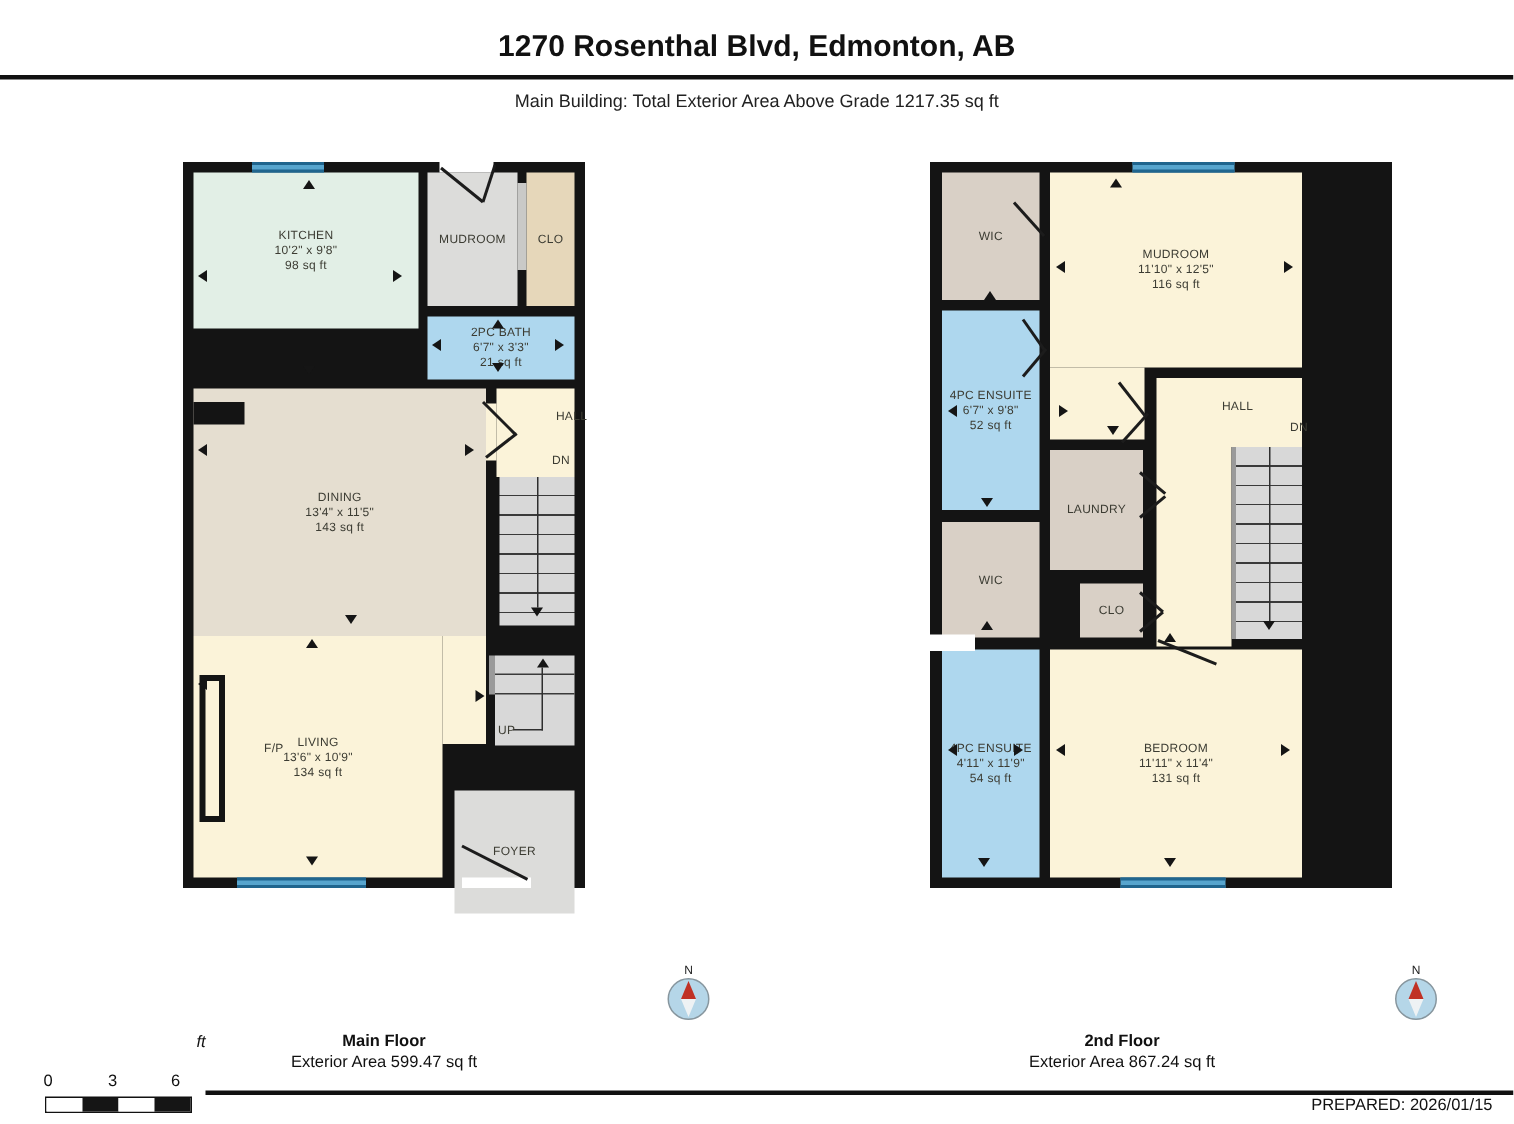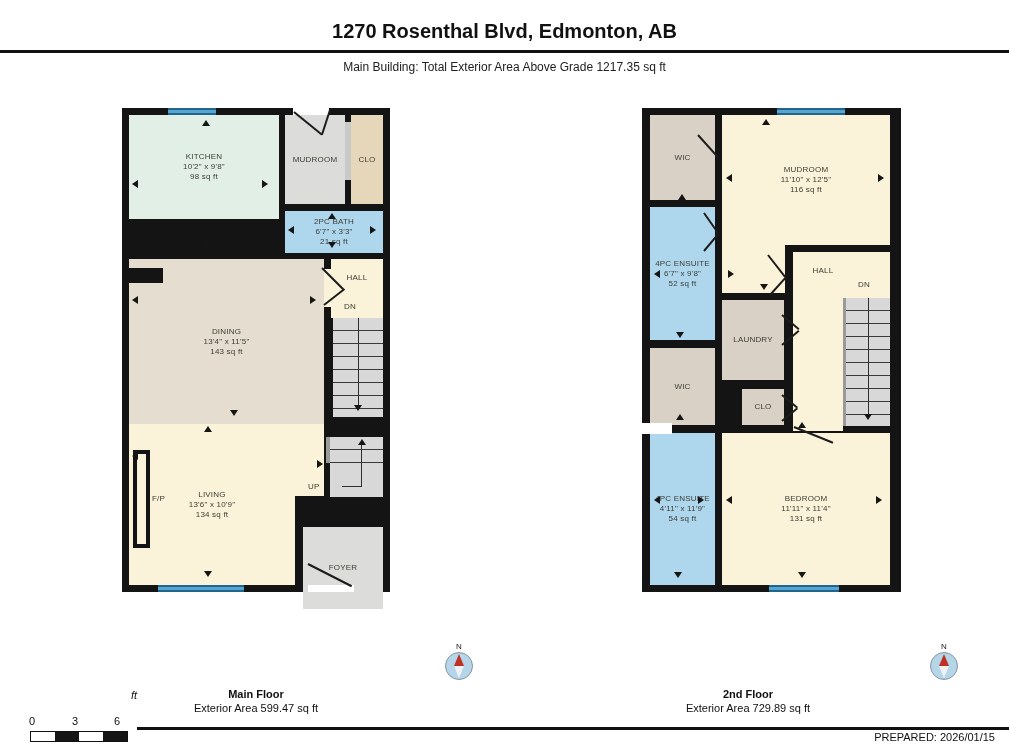--- a/index.html
+++ b/index.html
@@ -6,21 +6,21 @@
   body{width:1009px;height:749px;background:#ffffff;position:relative;overflow:hidden;
        font-family:"Liberation Sans","DejaVu Sans",sans-serif;color:#222;}
   .abs{position:absolute;}
   .page-title{position:absolute;left:0;top:20px;width:100%;text-align:center;
               font-size:20px;font-weight:bold;color:#111;}
   .hr{position:absolute;background:#111;}
   .subtitle{position:absolute;left:0;top:60px;width:100%;text-align:center;font-size:12px;color:#222;}
   .plan{position:absolute;background:#141414;}
   .room{position:absolute;box-sizing:border-box;display:flex;align-items:center;justify-content:center;text-align:center;}
   .rl{font-size:8px;line-height:10px;color:#3c3c33;letter-spacing:.2px;}
-  .tag{position:absolute;font-size:8px;color:#3c3c33;letter-spacing:.2px;}
+  .tag{position:absolute;font-size:8px;color:#3c3c33;letter-spacing:.2px;margin-left:24px;}
   .win{position:absolute;height:7px;background:#57a5ce;border-top:2px solid #20658e;
        border-bottom:2px solid #20658e;box-sizing:border-box;}
   .gap{position:absolute;background:#ffffff;}
   .stairs{position:absolute;background:repeating-linear-gradient(to bottom,#d8d8d8 0 12px,#3a3a3a 12px 13px);}
   .sline{position:absolute;left:50%;width:1px;background:#2e2e2e;}
   .ar{position:absolute;width:0;height:0;}
   .ar-u{border-left:4px solid transparent;border-right:4px solid transparent;border-bottom:6px solid #151515;}
   .ar-d{border-left:4px solid transparent;border-right:4px solid transparent;border-top:6px solid #151515;}
   .ar-l{border-top:4px solid transparent;border-bottom:4px solid transparent;border-right:6px solid #151515;}
   .ar-r{border-top:4px solid transparent;border-bottom:4px solid transparent;border-left:6px solid #151515;}
@@ -140,21 +140,21 @@
   <div class="ar ar-d" style="left:206px;top:134px;"></div>
   <div class="ar ar-l" style="left:10px;top:188px;"></div>
   <div class="ar ar-r" style="left:188px;top:188px;"></div>
   <div class="ar ar-d" style="left:108px;top:302px;"></div>
   <div class="ar ar-u" style="left:82px;top:318px;"></div>
   <div class="ar ar-d" style="left:82px;top:463px;"></div>
   <div class="ar ar-l" style="left:10px;top:344px;"></div>
   <div class="ar ar-r" style="left:195px;top:352px;"></div>
 </div>
 
-<div class="plan" style="left:642px;top:108px;width:259px;height:484px;">
+<div class="plan" style="left:620px;top:108px;width:308px;height:484px;">
 
   <div class="room" style="left:8px;top:7px;width:65px;height:85px;background:#d9d0c6;">
     <div class="rl">WIC</div>
   </div>
   <div class="room" style="left:80px;top:7px;width:168px;height:130px;background:#fbf3d9;">
     <div class="rl">
       <div>MUDROOM</div>
       <div>11'10" x 12'5"</div>
       <div>116 sq ft</div>
     </div>
@@ -254,21 +254,21 @@
     <div class="needle-dn"></div>
   </div>
 </div>
 
 <div class="caption" style="left:122px;top:687px;width:268px;">
   <b>Main Floor</b>
   <span>Exterior Area 599.47 sq ft</span>
 </div>
 <div class="caption" style="left:620px;top:687px;width:256px;">
   <b>2nd Floor</b>
-  <span>Exterior Area 729.89 sq ft</span>
+  <span>Exterior Area 867.24 sq ft</span>
 </div>
 
 <div>
   <span class="sb-num" style="left:29px;top:715px;">0</span>
   <span class="sb-num" style="left:72px;top:715px;">3</span>
   <span class="sb-num" style="left:114px;top:715px;">6</span>
   <span class="sb-bar" style="left:30px;top:731px;"><span class="sb-seg" style="background:#ffffff;"></span><span class="sb-seg" style="background:#151515;"></span><span class="sb-seg" style="background:#ffffff;"></span><span class="sb-seg" style="background:#151515;"></span></span>
   <span class="sb-num" style="left:131px;top:689px;font-style:italic;">ft</span>
 </div>
 

